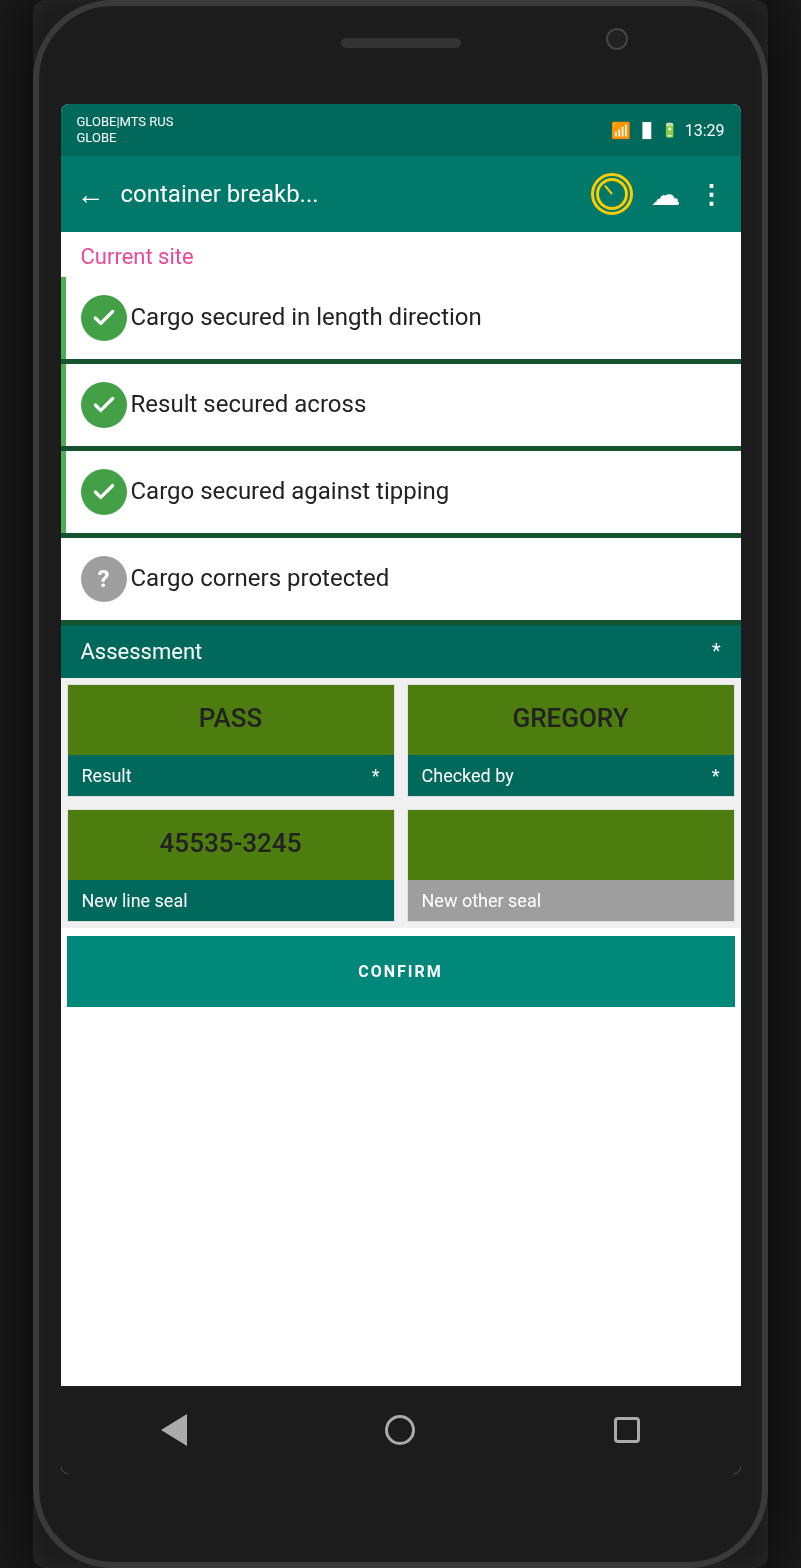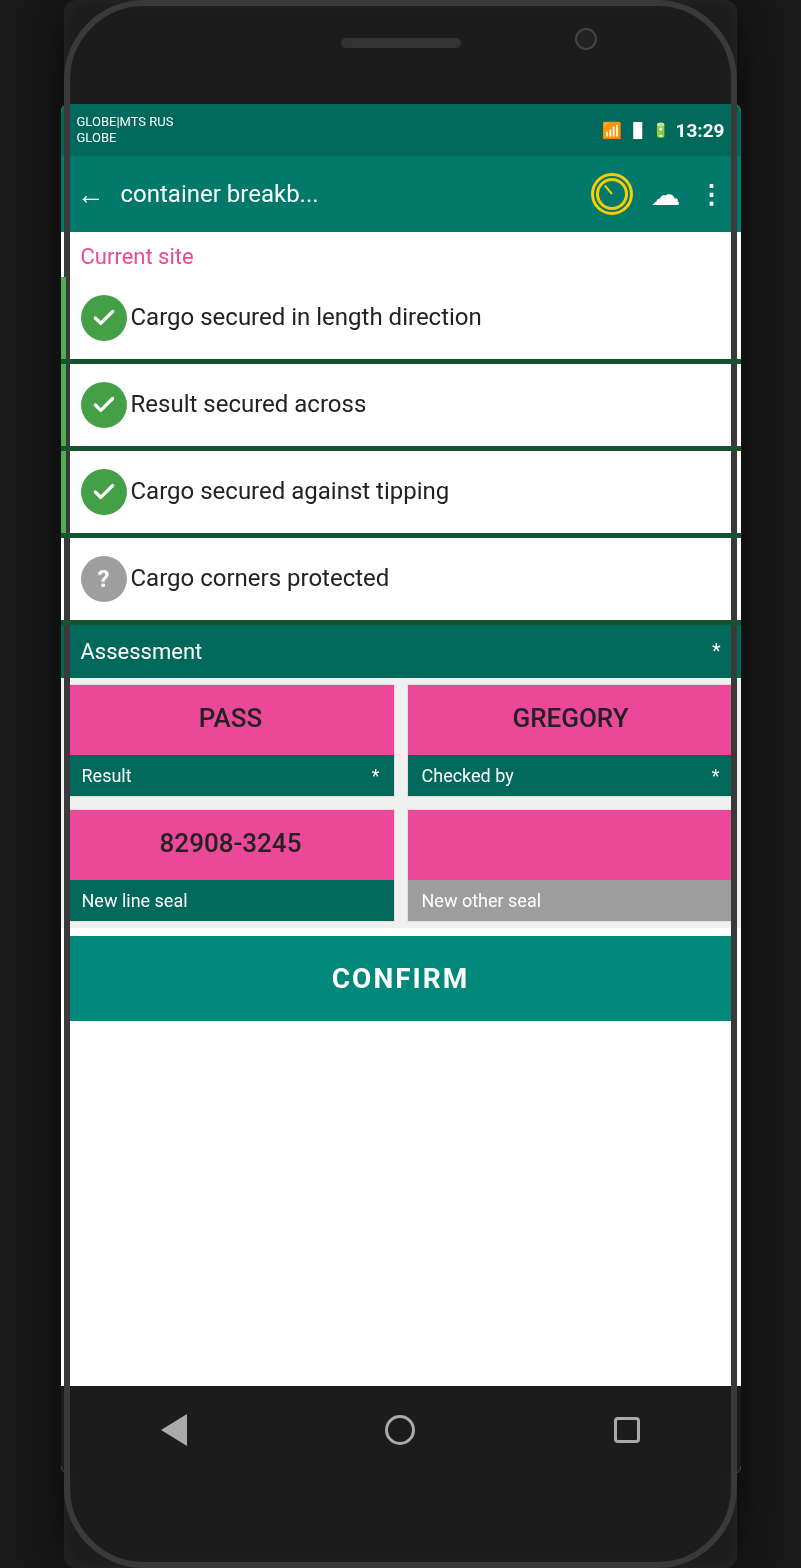--- a/index.html
+++ b/index.html
@@ -7,21 +7,21 @@
     body {
       background: #1a1a1a;
       display: flex;
       justify-content: center;
       align-items: center;
       min-height: 100vh;
       font-family: 'Roboto', Arial, sans-serif;
     }
 
     .phone-shell {
-      width: 673px;
+      width: 735px;
       height: 1568px;
       background: #1c1c1c;
       border-radius: 12px;
       position: relative;
       display: flex;
       flex-direction: column;
       align-items: center;
       justify-content: center;
       box-shadow: 0 0 60px rgba(0,0,0,0.8), inset 0 0 20px rgba(255,255,255,0.05);
     }
@@ -91,21 +91,21 @@
     .status-right {
       display: flex;
       align-items: center;
       gap: 6px;
       font-size: 16px;
     }
 
     .wifi-icon { font-size: 16px; }
     .signal-bars { font-size: 14px; letter-spacing: -1px; }
     .battery-icon { font-size: 14px; }
-    .time { font-size: 19px; font-weight: 700; }
+    .time { font-size: 16px; font-weight: 400; }
 
     
     .toolbar {
       background: #00796b;
       color: white;
       padding: 14px 16px;
       display: flex;
       align-items: center;
       gap: 16px;
       height: 76px;
@@ -275,21 +275,21 @@
 
     
     .form-grid {
       display: grid;
       grid-template-columns: 1fr 1fr;
       gap: 0;
       background: #f0f0f0;
     }
 
     .form-cell {
-      background: #ec4899;
+      background: #4d7c0f;
       margin: 6px;
       border: 1px solid #e0e0e0;
       display: flex;
       flex-direction: column;
     }
 
     .form-cell-value {
       padding: 18px 16px 12px;
       font-size: 26px;
       font-weight: 500;
@@ -315,21 +315,21 @@
     .field-required {
       font-size: 18px;
     }
 
     
     .confirm-btn {
       background: #00897b;
       color: white;
       text-align: center;
       padding: 26px;
-      font-size: 28px;
+      font-size: 16px;
       font-weight: 700;
       letter-spacing: 2px;
       cursor: pointer;
       margin: 8px 6px 10px;
     }
 
     
     .bottom-nav {
       background: #1c1c1c;
       height: 88px;
@@ -468,21 +468,21 @@
 
         <div class="form-cell">
           <div class="form-cell-value">GREGORY</div>
           <div class="form-cell-label">
             <span>Checked by</span>
             <span class="field-required">*</span>
           </div>
         </div>
 
         <div class="form-cell">
-          <div class="form-cell-value">82908-3245</div>
+          <div class="form-cell-value">45535-3245</div>
           <div class="form-cell-label">
             <span>New line seal</span>
           </div>
         </div>
 
         <div class="form-cell">
           <div class="form-cell-value"></div>
           <div class="form-cell-label gray">
             <span>New other seal</span>
           </div>

